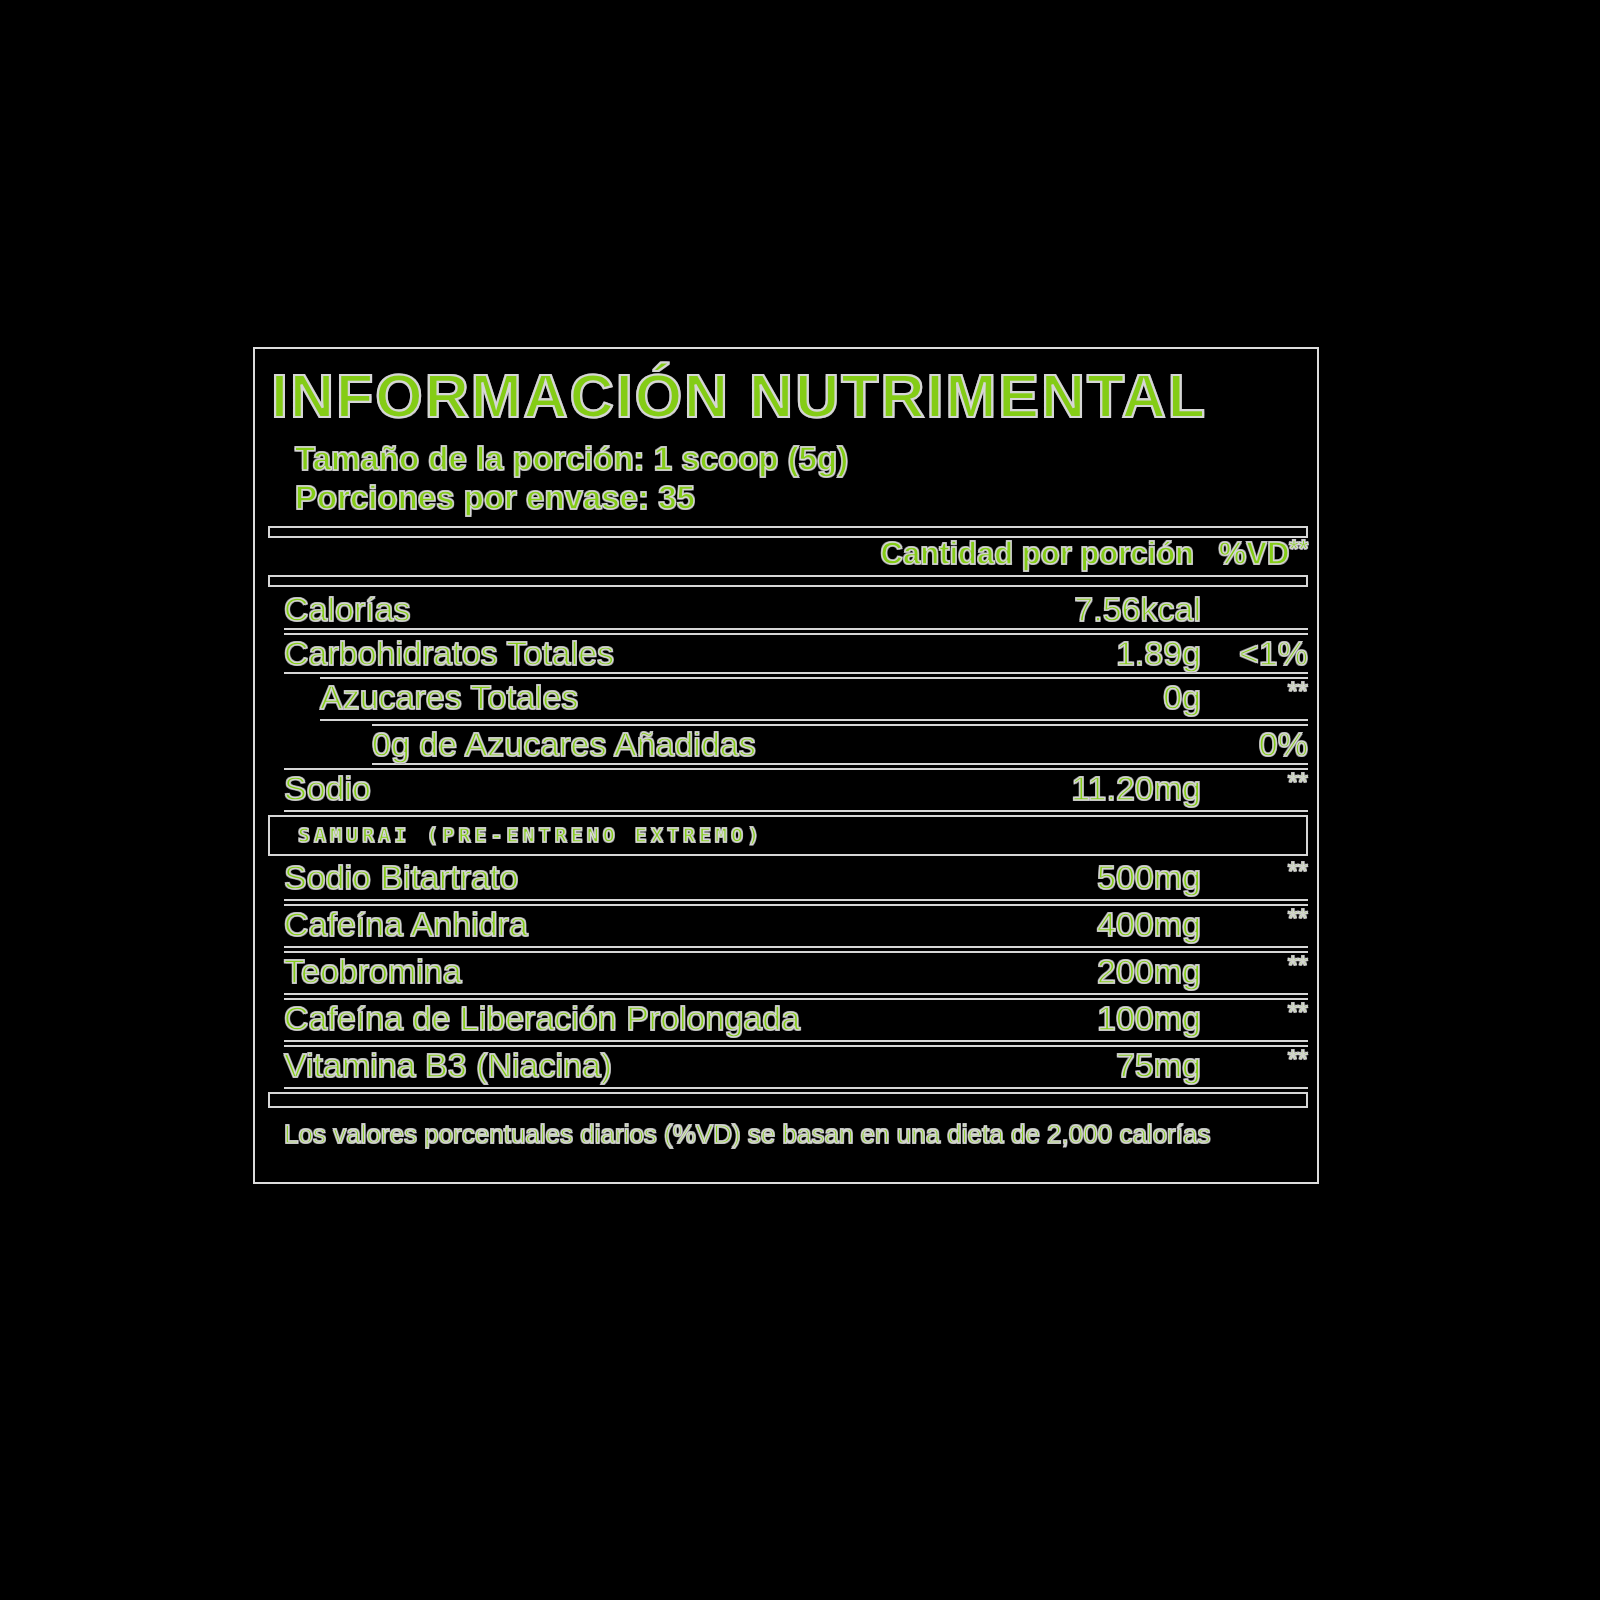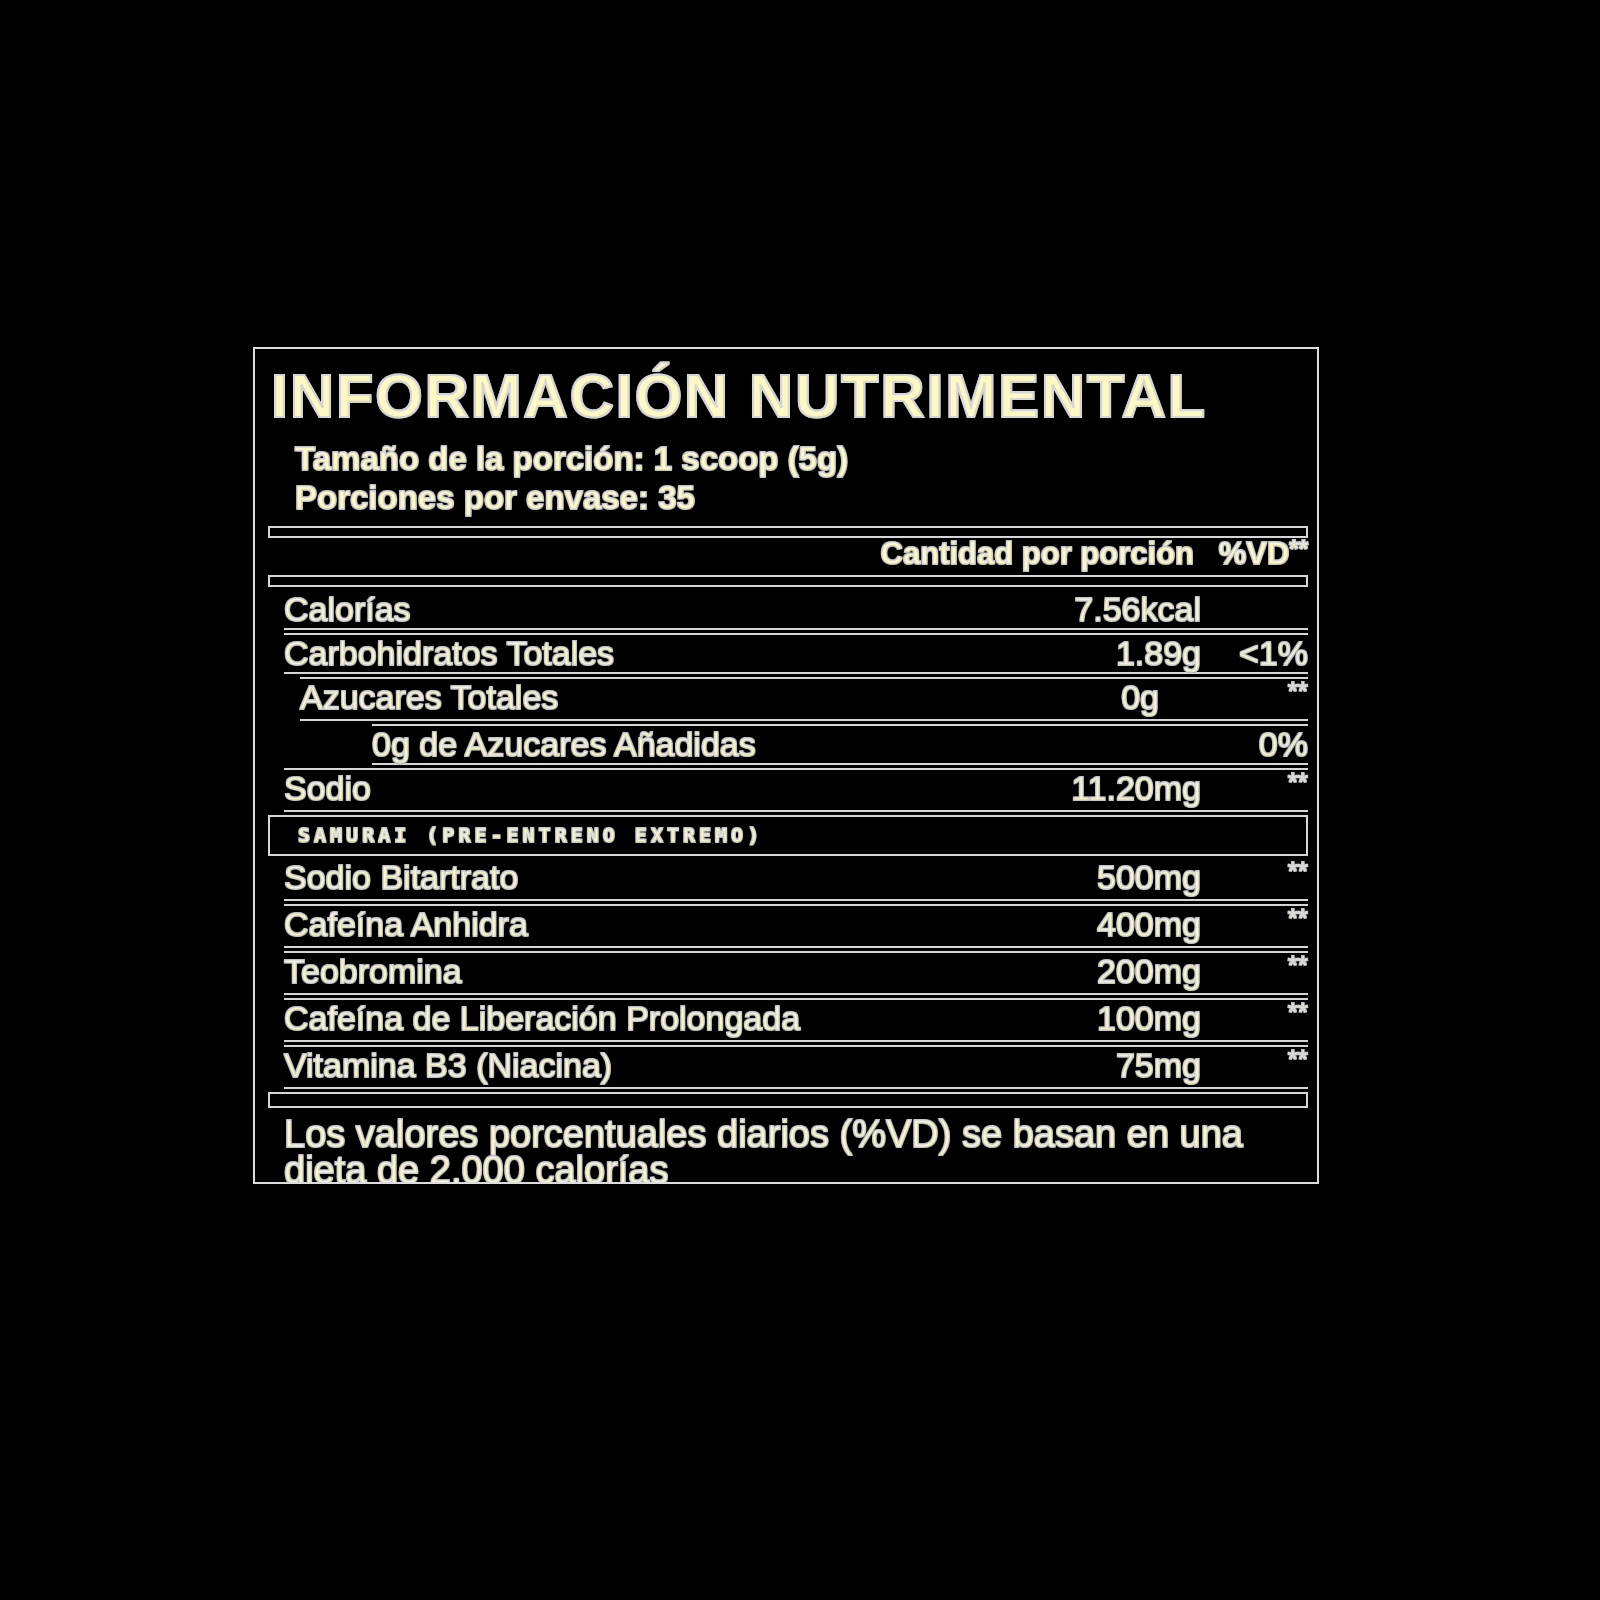--- a/index.html
+++ b/index.html
@@ -1,19 +1,19 @@
 <!DOCTYPE html>
 <html><head>
 <meta charset="utf-8">
 <style>
   html,body{margin:0;padding:0;background:#000;}
   .canvas{position:relative;width:1600px;height:1600px;background:#000;overflow:hidden;
           font-family:"Liberation Sans",sans-serif;}
   
-  .ol{color:#fef9c3;-webkit-text-stroke:1.3px #d6d6d6;
+  .ol{color:#84cc16;-webkit-text-stroke:1.3px #d6d6d6;
       text-shadow:1px 1px 0 #8f8f8f,-1px -1px 0 #8f8f8f,1px -1px 0 #8f8f8f,-1px 1px 0 #8f8f8f;}
   .panel{position:absolute;left:253px;top:347px;width:1066px;height:837px;box-sizing:border-box;
          border:2px solid #dcdcdc;background:#000;padding:10px 9px 0 13px;overflow:hidden;}
   .title{font-size:61px;font-weight:700;letter-spacing:2px;line-height:1;margin:7px 0 12px 3px;
          white-space:nowrap;-webkit-text-stroke:2.2px #d6d6d6;}
   .serving{margin-left:27px;font-size:33px;font-weight:700;line-height:39px;white-space:nowrap;}
   .bar{box-sizing:border-box;border:2px solid #d6d6d6;height:12px;background:#000;}
   .b1{margin-top:9px;}
   .b2{margin-bottom:5px;}
   .b3{height:16px;margin-top:1px;}
@@ -22,27 +22,27 @@
   .hdr .amt{text-align:right;white-space:nowrap;}
   .hdr .vdc{width:107px;text-align:right;white-space:nowrap;margin-left:7px;}
   .supmark{position:relative;top:-7px;font-size:24px;letter-spacing:0;}
   .rows{margin-left:16px;}
   .row{display:flex;align-items:baseline;border-top:2px solid #d6d6d6;border-bottom:2px solid #d6d6d6;
        margin-bottom:3px;padding:2px 0 2px;font-size:34px;line-height:33px;}
   .rows .row:first-child{border-top:0;padding-top:1px;}
   .row .n{flex:1;white-space:nowrap;}
   .row .a{text-align:right;white-space:nowrap;}
   .row .v{width:107px;text-align:right;white-space:nowrap;}
-  .row.ind1{margin-left:16px;gap:42px;}
+  .row.ind1{margin-left:36px;}
   .row.ind2{margin-left:88px;}
   .vsup{position:relative;top:-9px;font-size:26px;}
   .band{border:2px solid #d6d6d6;margin:0 0 4px;padding:4px 0 4px 28px;
         font-family:"DejaVu Sans Mono",monospace;font-weight:700;font-size:20px;
         letter-spacing:4px;line-height:29px;white-space:nowrap;}
-  .footer{margin:8px 0 0 16px;font-size:38px;line-height:36px;}
+  .footer{margin:8px 0 0 16px;font-size:26px;line-height:36px;}
 </style>
 </head>
 <body>
 
 <div class="canvas">
   <div class="panel">
 
     <div class="title ol">INFORMACIÓN NUTRIMENTAL</div>
 
     <div class="serving">

